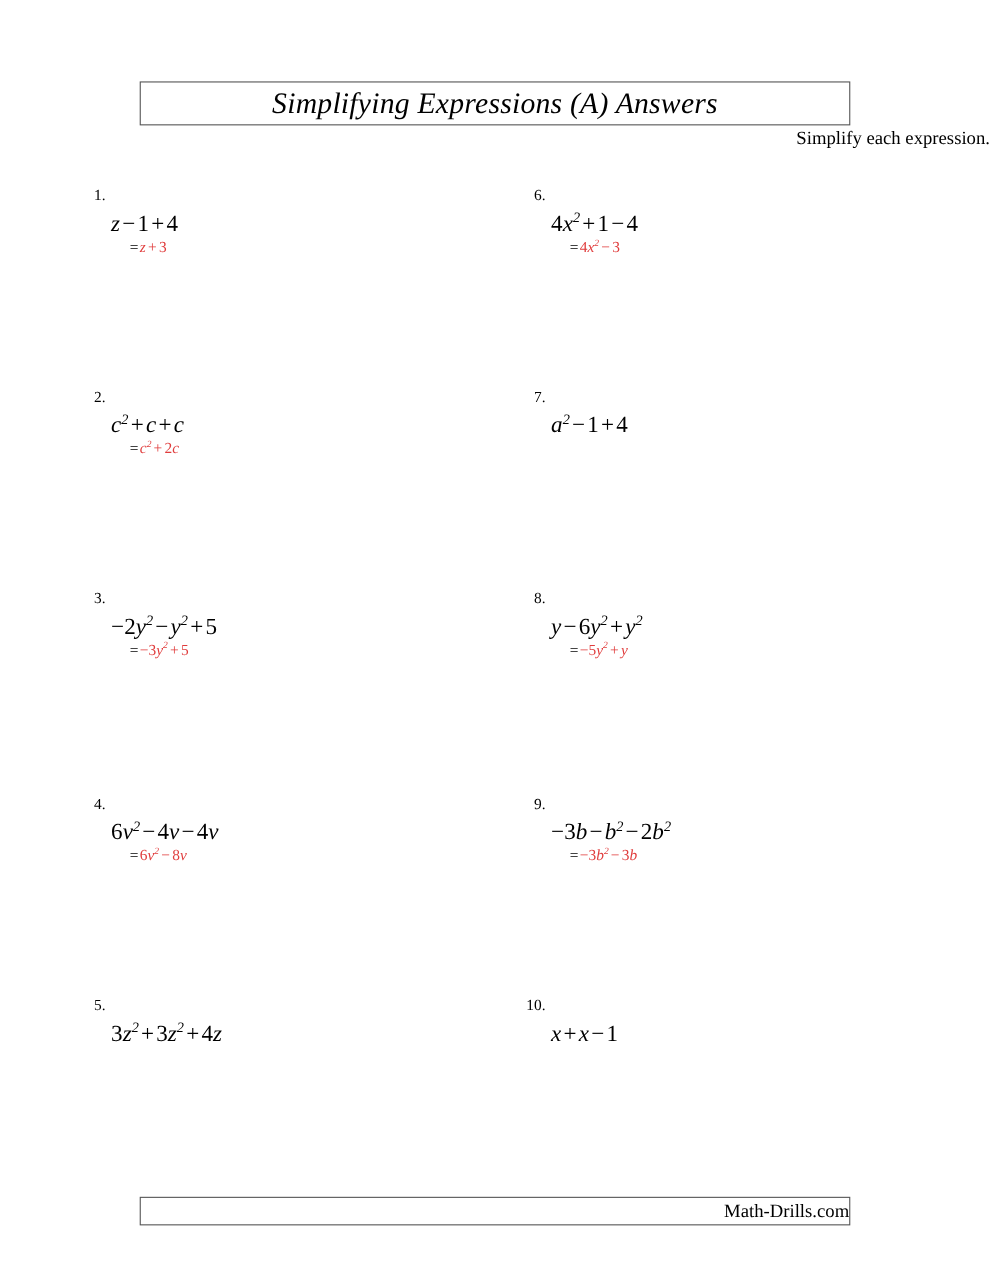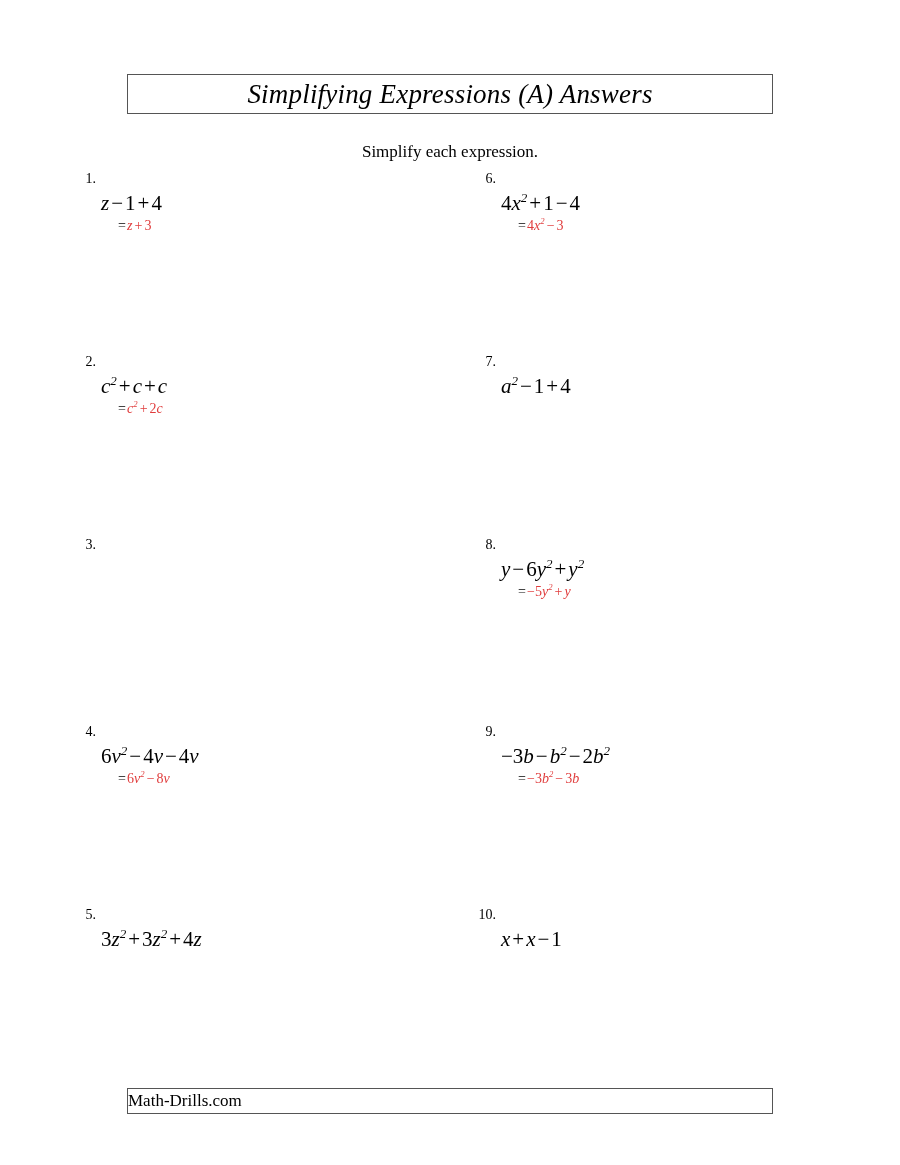--- a/index.html
+++ b/index.html
@@ -32,23 +32,23 @@
   .title-text {
     font-size: 27px;
     letter-spacing: 0.2px;
     white-space: nowrap;
     font-style: italic;
   }
 
   .subtitle {
     position: absolute;
     left: 0;
-    top: 142px;
+    top: 116px;
     width: 900px;
-    text-align: center;
+    text-align: right;
     font-size: 17px;
   }
 
   
   .sheet {
     position: absolute;
     left: 0;
     top: 160px;
     width: 900px;
   }
@@ -114,21 +114,21 @@
   .footer-box {
     position: absolute;
     left: 127px;
     top: 1088px;
     width: 646px;
     height: 26px;
     border: 1px solid #555555;
     box-sizing: border-box;
     display: flex;
     align-items: center;
-    justify-content: flex-start;
+    justify-content: flex-end;
   }
   .footer-text {
     font-size: 17px;
   }
 </style>
 </head>
 <body>
 
 <div class="title-box">
   <div class="title-text">Simplifying Expressions (A) Answers</div>
@@ -149,20 +149,24 @@
   <div class="prob col-l row-2">
     <div class="num">2.</div>
     <div class="body">
       <div class="expr"><i class="v">c</i><sup class="p">2</sup><span class="op">+</span><i class="v">c</i><span class="op">+</span><i class="v">c</i></div>
       <div class="answer"><span class="eq">=</span> <i class="v">c</i><sup class="p">2</sup><span class="op">+</span>2<i class="v">c</i></div>
     </div>
   </div>
 
   <div class="prob col-l row-3">
     <div class="num">3.</div>
+    <div class="body">
+      <div class="expr">−2<i class="v">y</i><sup class="p">2</sup><span class="op">−</span><i class="v">y</i><sup class="p">2</sup><span class="op">+</span>5</div>
+      <div class="answer"><span class="eq">=</span> −3<i class="v">y</i><sup class="p">2</sup><span class="op">+</span>5</div>
+    </div>
   </div>
 
   <div class="prob col-l row-4">
     <div class="num">4.</div>
     <div class="body">
       <div class="expr">6<i class="v">v</i><sup class="p">2</sup><span class="op">−</span>4<i class="v">v</i><span class="op">−</span>4<i class="v">v</i></div>
       <div class="answer"><span class="eq">=</span> 6<i class="v">v</i><sup class="p">2</sup><span class="op">−</span>8<i class="v">v</i></div>
     </div>
   </div>
 

